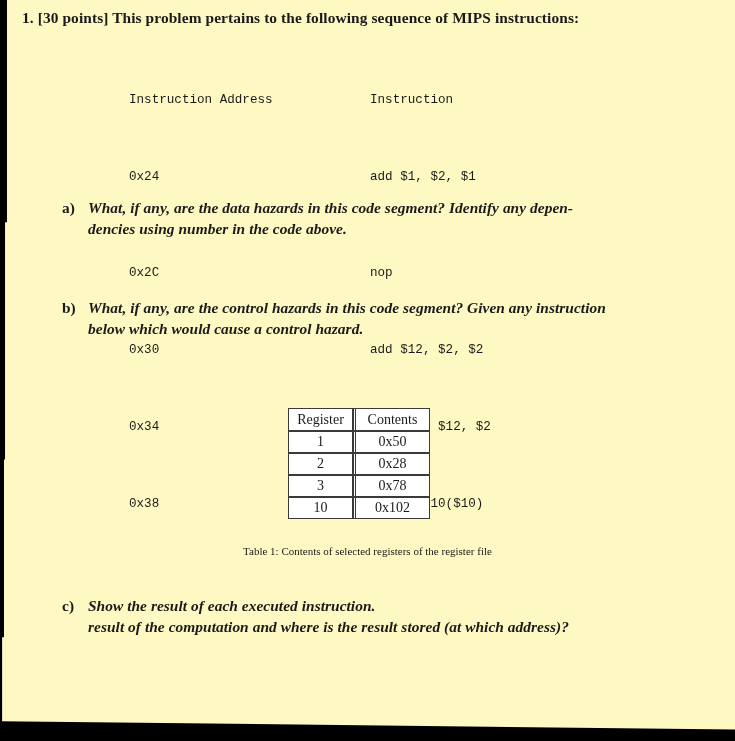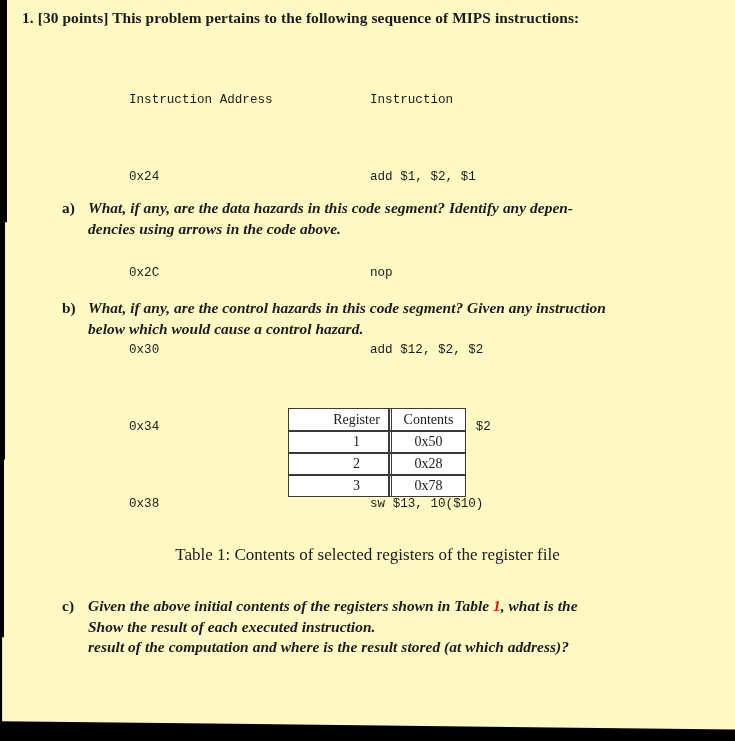--- a/index.html
+++ b/index.html
@@ -120,34 +120,34 @@
     text-align: center;
     padding: 0;
     height: 20px;
     line-height: 20px;
     border: 1px solid #3a3a3a;
     background: #ffffff;
   }
   table.reg-table .c-reg { width: 63px; }
   table.reg-table .c-con { width: 73px; }
   
-  table.reg-table .c-reg { border-right: 1px solid #3a3a3a; padding-left: 36px; }
+  table.reg-table .c-reg { border-right: 1px solid #3a3a3a; }
   table.reg-table .c-con { border-left: 3px double #3a3a3a; }
   table.reg-table tr.head th { height: 21px; line-height: 21px; }
   table.reg-table tr.head th.c-con { border-left: 3px double #3a3a3a; margin-left: 20px; }
   
   table.reg-table tr + tr td { border-top: 1px solid #3a3a3a; }
 
   .table-caption {
     position: absolute;
     left: 0;
     top: 545px;
     width: 735px;
     text-align: center;
-    font-size: 17px;
+    font-size: 11px;
   }
 </style>
 </head>
 <body>
 
 <div id="page">
 
   <div class="scan-edge-left"></div>
   <div class="scan-edge-bottom"></div>
 
@@ -167,21 +167,21 @@
 
     <span class="code-row"><span class="code-col-addr">0x34</span><span class="code-col-instr">add $13, $12, $2</span><span class="code-col-comment"></span></span>
 
     <span class="code-row"><span class="code-col-addr">0x38</span><span class="code-col-instr">sw $13, 10($10)</span><span class="code-col-comment"></span></span>
   </div>
 
   <div class="part" id="part-a">
     <span class="marker">a)</span>
     <span class="body">
       <span class="ln">What, if any, are the data hazards in this code segment? Identify any depen-</span>
-      <span class="ln">dencies using arrows in the code above.</span>
+      <span class="ln">dencies using number in the code above.</span>
     </span>
   </div>
 
   <div class="part" id="part-b">
     <span class="marker">b)</span>
     <span class="body">
       <span class="ln">What, if any, are the control hazards in this code segment? Given any instruction</span>
       <span class="ln">below which would cause a control hazard.</span>
     </span>
   </div>
@@ -198,28 +198,31 @@
         <td class="c-con">0x50</td>
       </tr>
       <tr>
         <td class="c-reg">2</td>
         <td class="c-con">0x28</td>
       </tr>
       <tr>
         <td class="c-reg">3</td>
         <td class="c-con">0x78</td>
       </tr>
+      <tr>
+        <td class="c-reg">10</td>
+        <td class="c-con">0x102</td>
+      </tr>
     </tbody>
       </table>
   </div>
 
   <div class="table-caption">Table 1: Contents of selected registers of the register file</div>
 
   <div class="part" id="part-c">
     <span class="marker">c)</span>
     <span class="body">
-      <span class="ln"><span>Given the above initial contents of the registers shown in Table </span><span class="reflink">1</span><span>, what is the</span></span>
       <span class="ln">Show the result of each executed instruction.</span>
       <span class="ln">result of the computation and where is the result stored (at which address)?</span>
     </span>
   </div>
 
 </div>
 
 </body></html>

